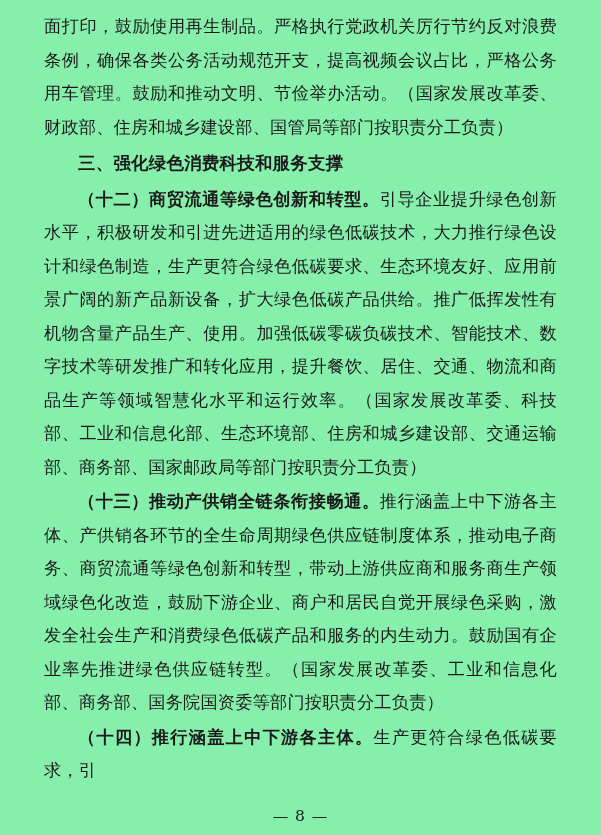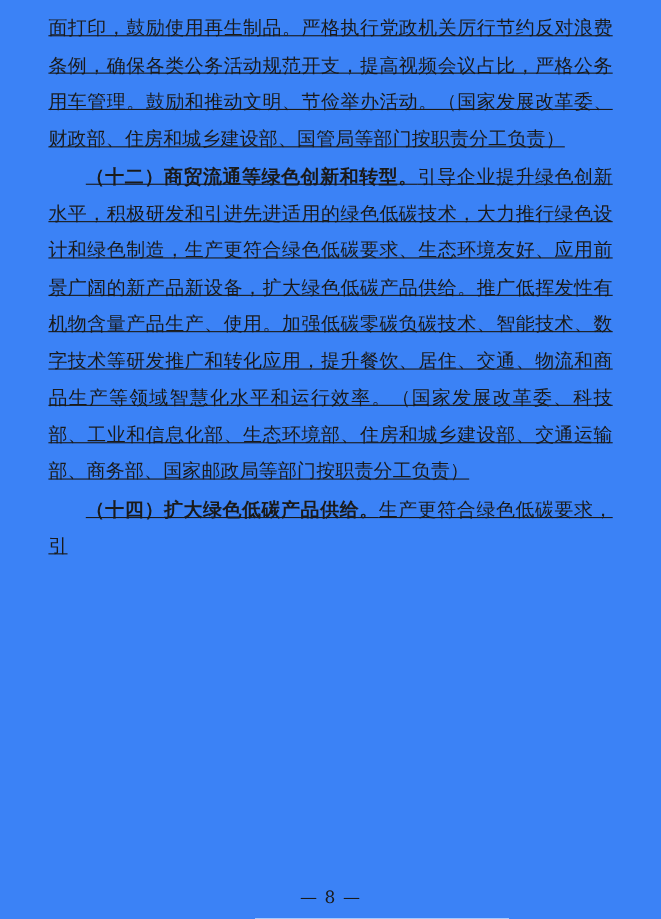--- a/index.html
+++ b/index.html
@@ -13,22 +13,21 @@
     overflow: hidden;
     font-family: "DejaVu Serif", "Liberation Serif", serif;
     color: #1a1a1a;
   }
   #page {
     position: relative;
     width: 601px;
     height: 835px;
     box-sizing: border-box;
     padding: 10px 44px 0 44px;
-    background: #3b82f6;
-    text-decoration: underline;
+    background: #86efac;
   }
   .para {
     font-size: 17.2px;
     line-height: 33.5px;
     text-align: justify;
     text-justify: inter-ideograph;
     margin: 0 0 1px 0;
     letter-spacing: 0.2px;
     font-family: "DejaVu Serif", "Liberation Serif", serif;
   }
@@ -61,21 +60,23 @@
     letter-spacing: 1px;
   }
 </style>
 </head>
 <body>
 
 <div id="page">
 
   <p class="para">面打印，鼓励使用再生制品。严格执行党政机关厉行节约反对浪费条例，确保各类公务活动规范开支，提高视频会议占比，严格公务用车管理。鼓励和推动文明、节俭举办活动。（国家发展改革委、财政部、住房和城乡建设部、国管局等部门按职责分工负责）</p>
 
+  <p class="section-head">三、强化绿色消费科技和服务支撑</p>
 
   <p class="para indent"><span class="lead">（十二）商贸流通等绿色创新和转型。</span><span>引导企业提升绿色创新水平，积极研发和引进先进适用的绿色低碳技术，大力推行绿色设计和绿色制造，生产更符合绿色低碳要求、生态环境友好、应用前景广阔的新产品新设备，扩大绿色低碳产品供给。推广低挥发性有机物含量产品生产、使用。加强低碳零碳负碳技术、智能技术、数字技术等研发推广和转化应用，提升餐饮、居住、交通、物流和商品生产等领域智慧化水平和运行效率。（国家发展改革委、科技部、工业和信息化部、生态环境部、住房和城乡建设部、交通运输部、商务部、国家邮政局等部门按职责分工负责）</span></p>
 
+  <p class="para indent"><span class="lead">（十三）推动产供销全链条衔接畅通。</span><span>推行涵盖上中下游各主体、产供销各环节的全生命周期绿色供应链制度体系，推动电子商务、商贸流通等绿色创新和转型，带动上游供应商和服务商生产领域绿色化改造，鼓励下游企业、商户和居民自觉开展绿色采购，激发全社会生产和消费绿色低碳产品和服务的内生动力。鼓励国有企业率先推进绿色供应链转型。（国家发展改革委、工业和信息化部、商务部、国务院国资委等部门按职责分工负责）</span></p>
 
-  <p class="para indent"><span class="lead">（十四）扩大绿色低碳产品供给。</span><span>生产更符合绿色低碳要求，引</span></p>
+  <p class="para indent"><span class="lead">（十四）推行涵盖上中下游各主体。</span><span>生产更符合绿色低碳要求，引</span></p>
 
   <div class="page-number">— 8 —</div>
 
 </div>
 
 </body></html>

